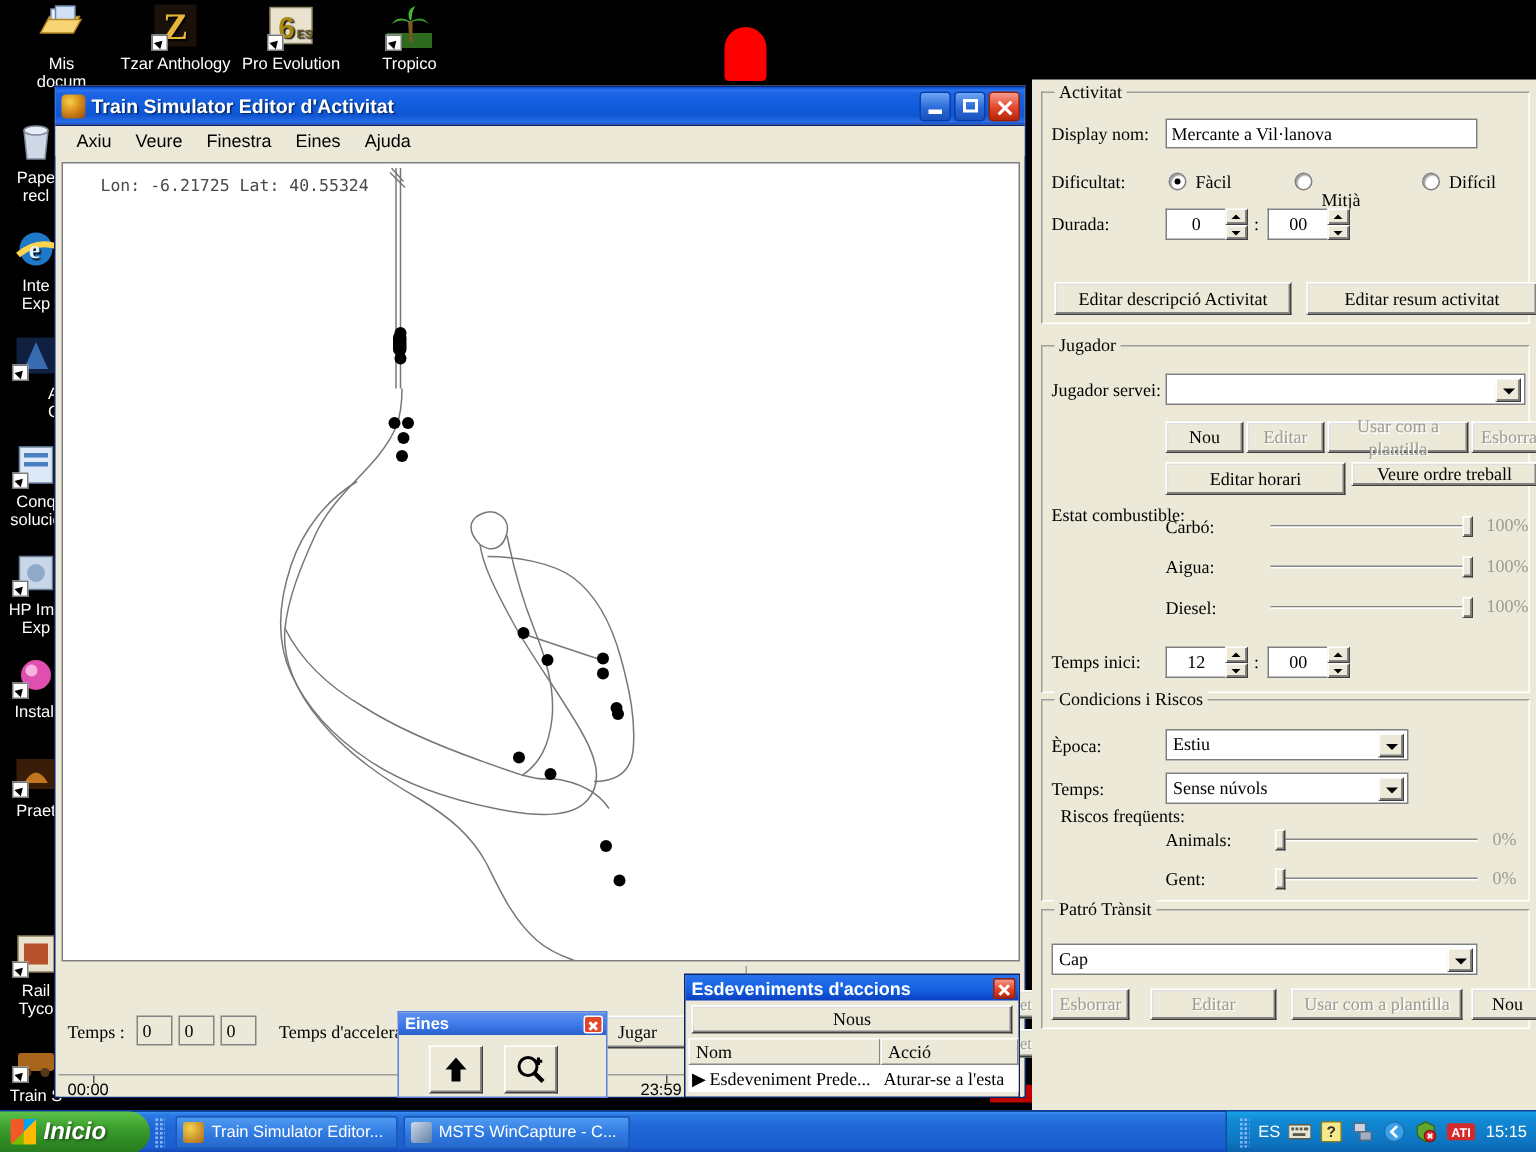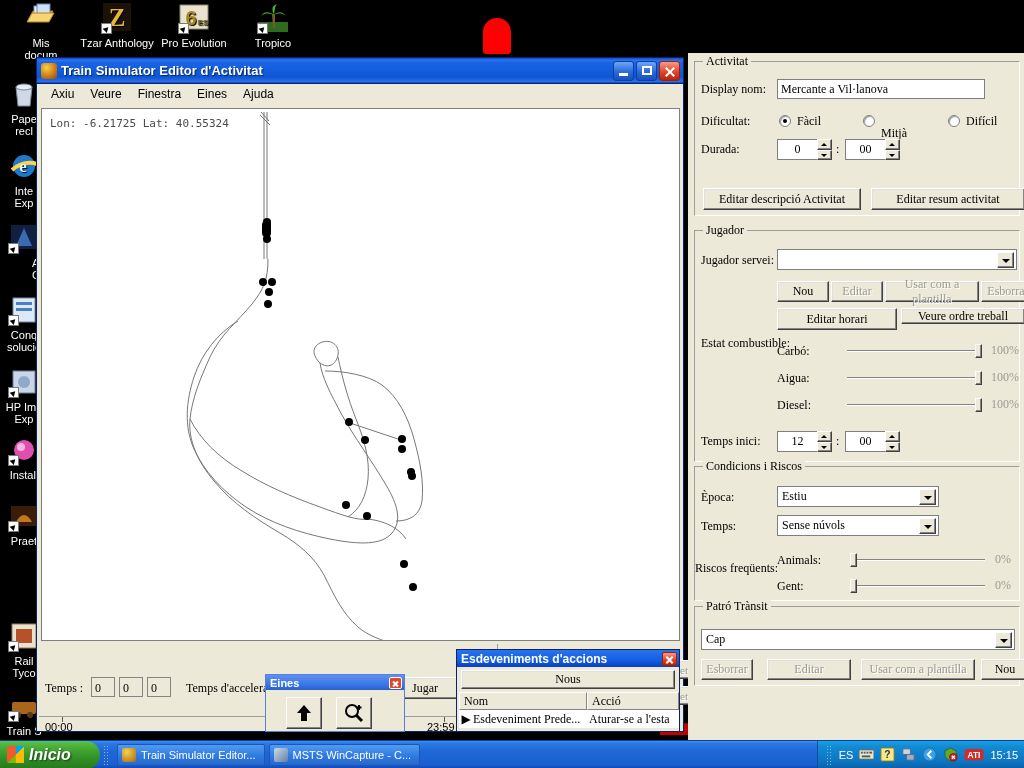--- a/index.html
+++ b/index.html
@@ -120,21 +120,21 @@
     padding: 2px;
   }
   #mapcanvas {
     width: 639px; height: 533px;
     background:#ffffff;
     border: 1px solid #7f7f7f;
     position: relative;
     overflow: hidden;
   }
   #coords {
-    position:absolute; left: 8px; top: 8px;
+    position:absolute; left: 25px; top: 8px;
     font-family: "DejaVu Sans Mono", monospace;
     font-size: 11px; color: #4a4a4a;
     white-space: pre;
   }
 
   
   #bottombar {
     position:absolute; left:2px; top:586px; width:643px; height:87px;
     background:#ece9d8;
   }
@@ -830,40 +830,40 @@
       <div class="rlabel" style="left:6px;top:23px;">Època:</div>
       <div class="combo" style="left:82px;top:19px;width:162px;">
         <span>Estiu</span>
         <span class="arrow"></span>
       </div>
       <div class="rlabel" style="left:6px;top:52px;">Temps:</div>
       <div class="combo" style="left:82px;top:48px;width:162px;">
         <span>Sense núvols</span>
         <span class="arrow"></span>
       </div>
-      <div class="rlabel" style="left:0;top:70px;margin-top:24px;">Riscos freqüents:</div>
+      <div class="rlabel" style="left:12px;top:70px;">Riscos freqüents:</div>
 
       <div class="rlabel" style="left:82px;top:86px;">Animals:</div>
       <div class="slider" style="left:155px;top:86px;width:135px;">
         <div class="track"></div>
         <div class="thumb" style="left:0px;"></div>
       </div>
       <div class="rlabel dim" style="left:300px;top:85px;">0%</div>
 
       <div class="rlabel" style="left:82px;top:112px;">Gent:</div>
       <div class="slider" style="left:155px;top:112px;width:135px;">
         <div class="track"></div>
         <div class="thumb" style="left:0px;"></div>
       </div>
       <div class="rlabel dim" style="left:300px;top:111px;">0%</div>
     </div>
 
     <div class="group" style="left:6px;top:553px;width:326px;height:80px;">
       <span class="gtitle">Patró Trànsit</span>
-      <div class="combo" style="left:6px;top:22px;width:314px;">
+      <div class="combo" style="left:6px;top:22px;width:284px;">
         <span>Cap</span>
         <span class="arrow"></span>
       </div>
       <div class="btn95 disabled" style="position:absolute;left:6px;top:52px;width:52px;height:21px;">
         <span>Esborrar</span>
       </div>
       <div class="btn95 disabled" style="position:absolute;left:72px;top:52px;width:84px;height:21px;">
         <span>Editar</span>
       </div>
       <div class="btn95 disabled" style="position:absolute;left:166px;top:52px;width:114px;height:21px;">

